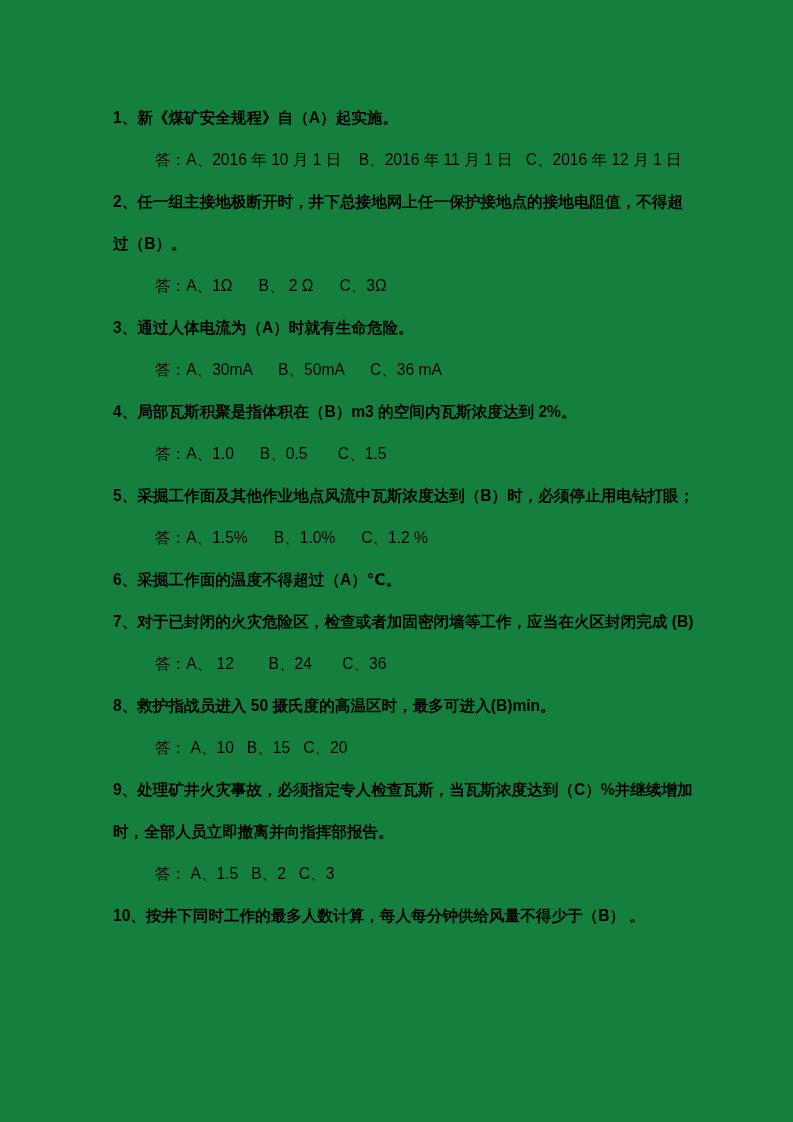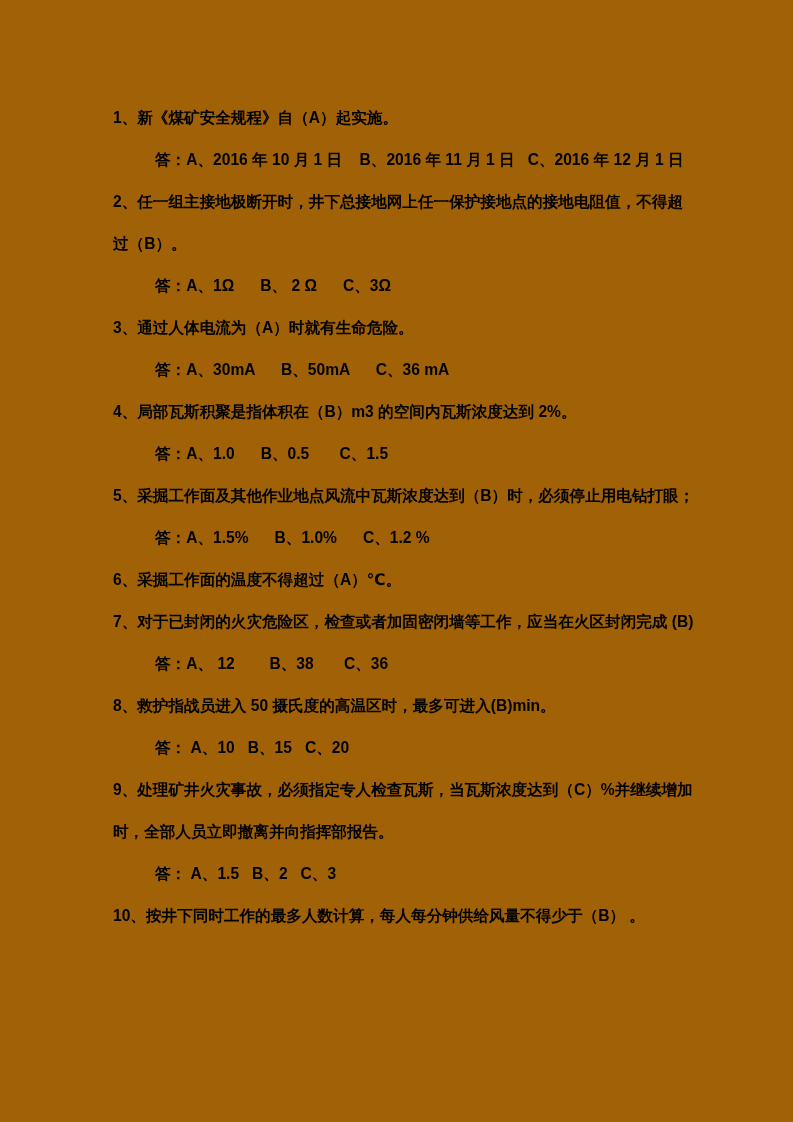--- a/index.html
+++ b/index.html
@@ -8,21 +8,21 @@
   }
   body {
     width: 793px;
     height: 1122px;
     background: #ffffff;
   }
   .page {
     position: relative;
     width: 793px;
     height: 1122px;
-    background: #a16207;
+    background: #15803d;
     overflow: hidden;
     font-family: "Liberation Sans", "DejaVu Sans", sans-serif;
     color: #000000;
   }
   .content {
     position: absolute;
     left: 113px;
     top: 97px;
     width: 620px;
   }
@@ -31,42 +31,42 @@
     line-height: 42px;
     font-size: 15.6px;
     white-space: pre;
     color: #000000;
   }
   .line.question {
     font-weight: 700;
   }
   .line.answer {
     padding-left: 42px;
-    font-weight: 700;
+    font-weight: 400;
   }
 </style>
 </head>
 <body>
 
 <div class="page">
   <div class="content">
       <div class="line question">1、新《煤矿安全规程》自（A）起实施。</div>
       <div class="line answer">答：A、2016 年 10 月 1 日    B、2016 年 11 月 1 日   C、2016 年 12 月 1 日</div>
       <div class="line question">2、任一组主接地极断开时，井下总接地网上任一保护接地点的接地电阻值，不得超</div>
       <div class="line question">过（B）。</div>
       <div class="line answer">答：A、1Ω      B、 2 Ω      C、3Ω</div>
       <div class="line question">3、通过人体电流为（A）时就有生命危险。</div>
       <div class="line answer">答：A、30mA      B、50mA      C、36 mA</div>
       <div class="line question">4、局部瓦斯积聚是指体积在（B）m3 的空间内瓦斯浓度达到 2%。</div>
       <div class="line answer">答：A、1.0      B、0.5       C、1.5</div>
       <div class="line question">5、采掘工作面及其他作业地点风流中瓦斯浓度达到（B）时，必须停止用电钻打眼；</div>
       <div class="line answer">答：A、1.5%      B、1.0%      C、1.2 %</div>
       <div class="line question">6、采掘工作面的温度不得超过（A）℃。</div>
       <div class="line question">7、对于已封闭的火灾危险区，检查或者加固密闭墙等工作，应当在火区封闭完成 (B)</div>
-      <div class="line answer">答：A、 12        B、38       C、36</div>
+      <div class="line answer">答：A、 12        B、24       C、36</div>
       <div class="line question">8、救护指战员进入 50 摄氏度的高温区时，最多可进入(B)min。</div>
       <div class="line answer">答： A、10   B、15   C、20</div>
       <div class="line question">9、处理矿井火灾事故，必须指定专人检查瓦斯，当瓦斯浓度达到（C）%并继续增加</div>
       <div class="line question">时，全部人员立即撤离并向指挥部报告。</div>
       <div class="line answer">答： A、1.5   B、2   C、3</div>
       <div class="line question">10、按井下同时工作的最多人数计算，每人每分钟供给风量不得少于（B） 。</div>
     </div>
 </div>
 
 </body></html>

